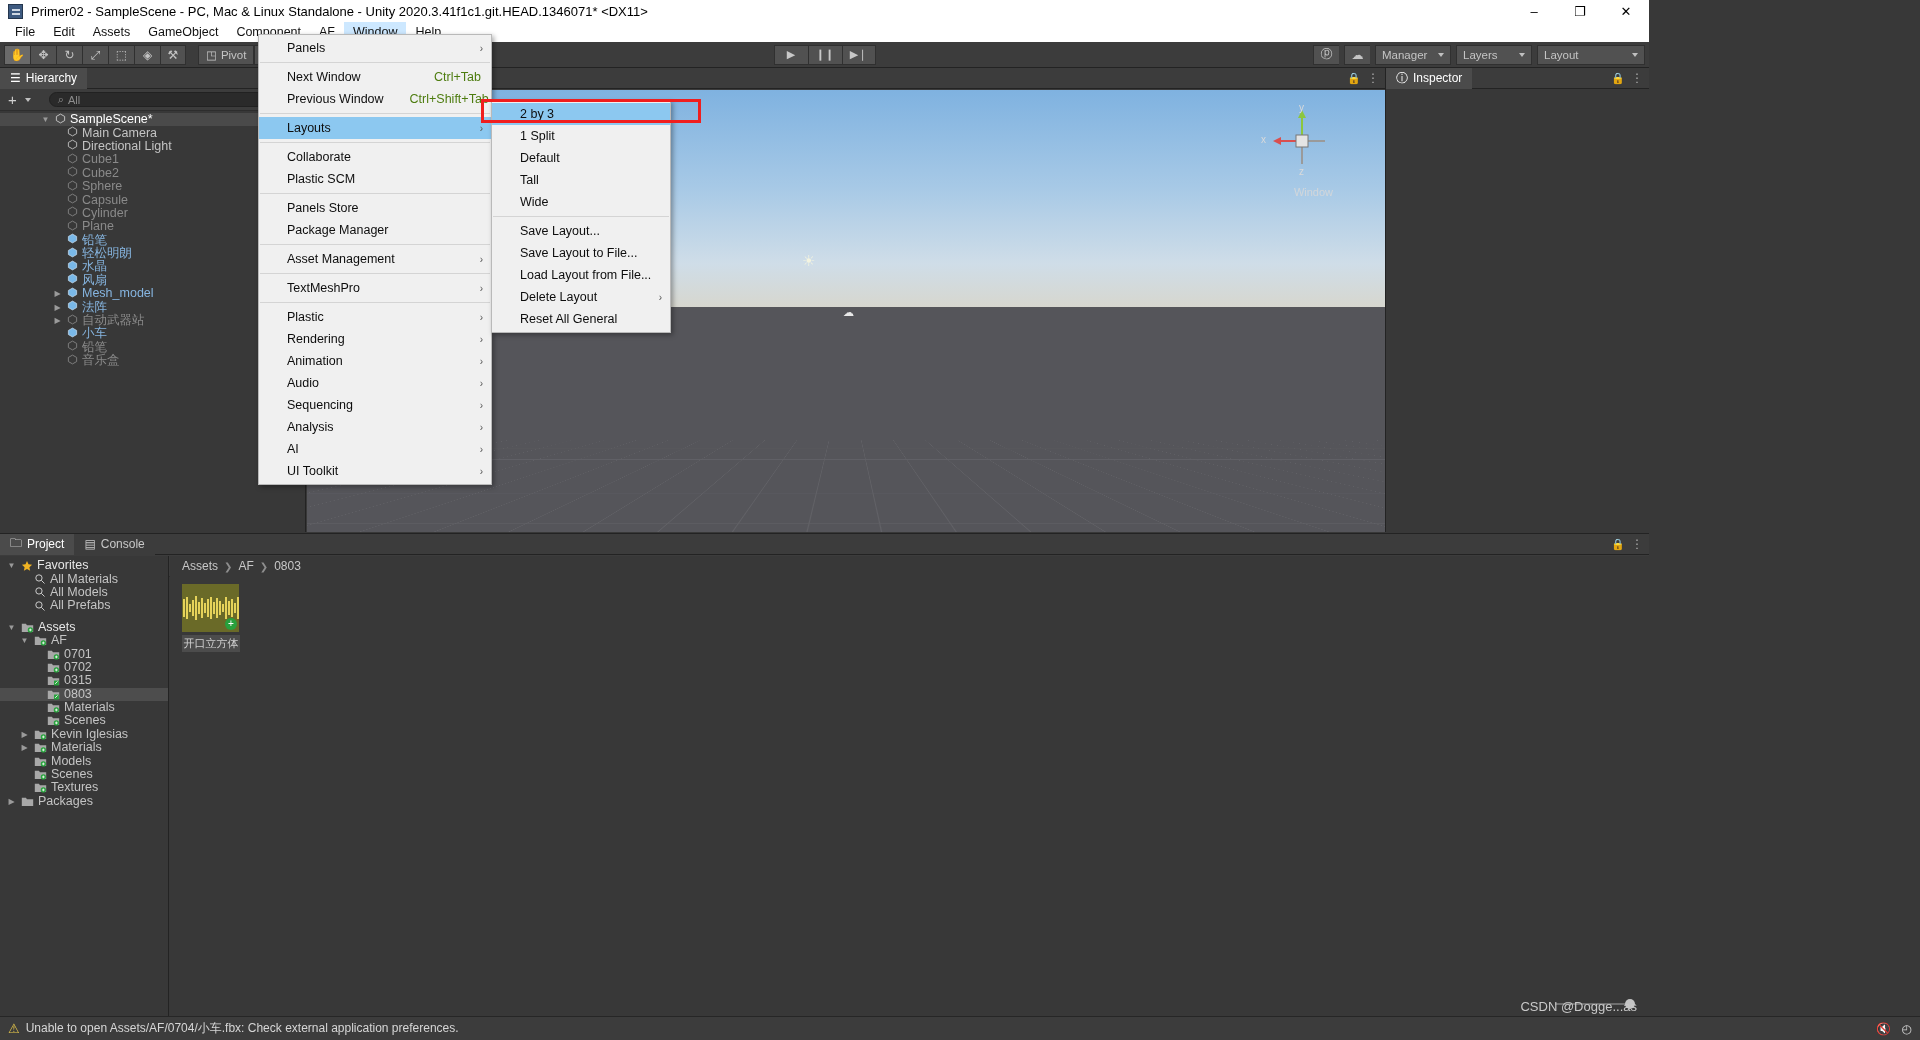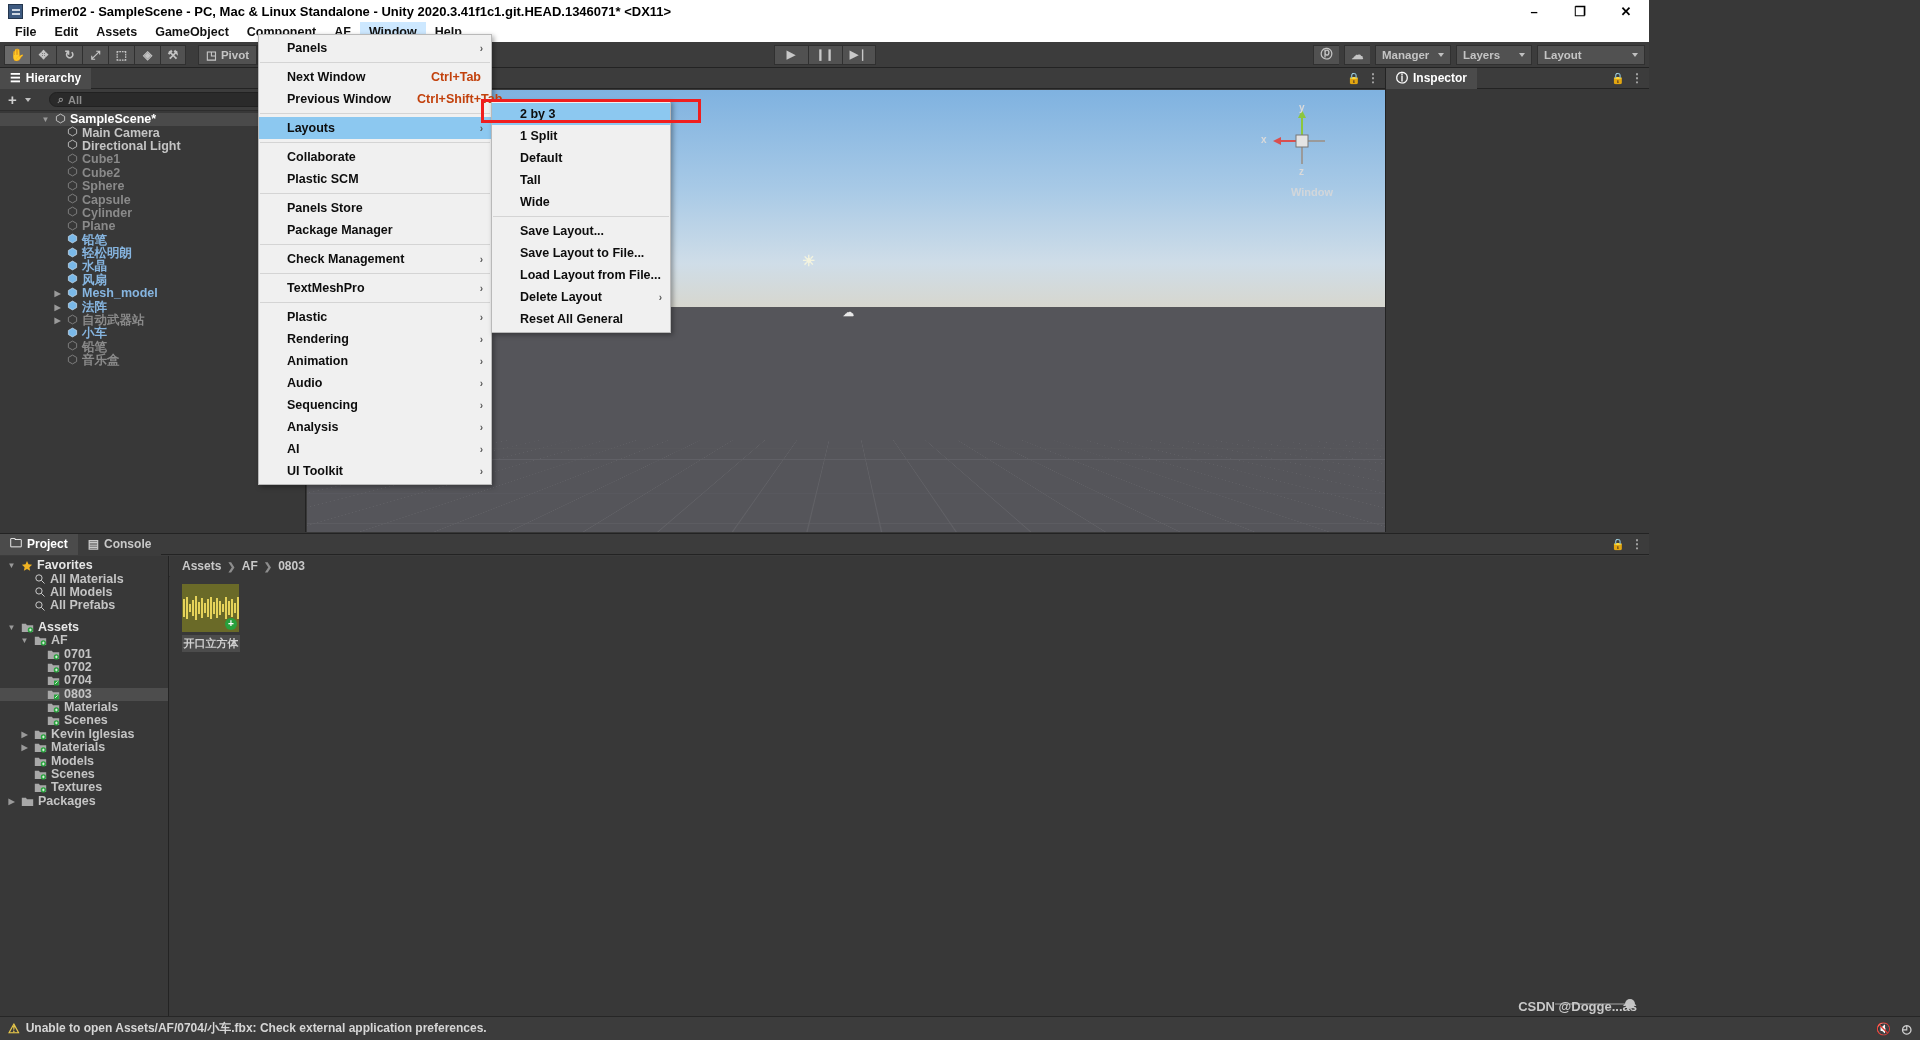--- a/index.html
+++ b/index.html
@@ -2,21 +2,21 @@
 <html><head>
 <meta charset="utf-8">
 <style>
   * { box-sizing: border-box; margin:0; padding:0; }
   html,body { width:1920px; height:1040px; overflow:hidden; }
   body {
     font-family: "Liberation Sans", sans-serif;
     background:#383838; color:#d2d2d2; font-size:14px;
     -webkit-font-smoothing:antialiased;
   }
-  .app { position:relative; width:1649px; height:1040px;font-weight:bold; }
+  .app { position:relative; width:1649px; height:1040px; }
 
   
   .titlebar { height:22px; background:#ffffff; color:#000; display:flex; align-items:center;
               font-size:13px; position:relative; }
   .title-icon { width:15px; height:15px; margin:0 8px 0 8px; background:#3d5a80;
                 border:1px solid #24364d; position:relative; flex:none; }
   .title-icon:after{content:"";position:absolute;left:3px;top:4px;width:8px;height:2px;background:#cfd8e3;box-shadow:0 4px 0 #cfd8e3;}
   .title-text { white-space:nowrap; }
   .win-btns { position:absolute; right:0; top:0; height:22px; display:flex; }
   .win-btn { width:46px; height:22px; display:flex; align-items:center; justify-content:center;
@@ -133,21 +133,21 @@
   .warn-ico { color:#e8c84a; font-size:13px; }
   .status-right { margin-left:auto; display:flex; align-items:center; gap:10px; color:#cfcfcf; }
   .watermark { color:#c9c9c9; font-size:13px; }
 
   
   .dropdown { position:absolute; background:#f0f0f0; color:#0d0d0d; border:1px solid #b9b9b9;
               box-shadow:2px 2px 5px rgba(0,0,0,.35); font-size:12.5px; z-index:50; padding:2px 0; }
   .d-item { height:22px; display:flex; align-items:center; padding:0 10px 0 28px; position:relative;
             white-space:nowrap; }
   .d-item.hl { background:#8cc8f0; }
-  .d-item .accel { margin-left:auto; padding-left:26px; color:#c2410c; }
+  .d-item .accel { margin-left:auto; padding-left:26px; color:#4d7c0f; }
   .d-item .arrow { position:absolute; right:8px; color:#555; font-size:10px; }
   .d-sep { height:1px; background:#d4d4d4; margin:3px 1px; }
 
   #windowMenu { left:258px; top:34px; width:234px; }
   #layoutsMenu { left:491px; top:100px; width:180px; }
   .redbox { position:absolute; left:481px; top:99px; width:220px; height:24px;
             border:3px solid #f01e1e; z-index:60; pointer-events:none; }
 </style>
 </head>
 <body>
@@ -559,21 +559,21 @@
         </div>
         <div class="trow" style="height: 13.4px;">
           <span class="tw" style="margin-left: 26px;"></span>
           <span style="display: flex;">
             <svg width="13" height="11" viewBox="0 0 16 13">
               <path d="M1 2h5l1.4 1.6H15V12H1z" fill="#a8a8a8"></path>
               <rect x="8.6" y="6.6" width="6" height="6" fill="#27a33c"></rect>
               <path d="M10 10.6l3-3" stroke="#fff" stroke-width="1.1"></path>
             </svg>
           </span>
-          <span>0704</span>
+          <span>0315</span>
         </div>
         <div class="trow" style="height: 13.4px; background: rgb(77, 77, 77);">
           <span class="tw" style="margin-left: 26px;"></span>
           <span style="display: flex;">
             <svg width="13" height="11" viewBox="0 0 16 13">
               <path d="M1 2h5l1.4 1.6H15V12H1z" fill="#a8a8a8"></path>
               <rect x="8.6" y="6.6" width="6" height="6" fill="#27a33c"></rect>
               <path d="M10 10.6l3-3" stroke="#fff" stroke-width="1.1"></path>
             </svg>
           </span>
@@ -748,21 +748,21 @@
       </div>
       <div class="d-sep"></div>
       <div class="d-item">
         <span>Panels Store</span>
       </div>
       <div class="d-item">
         <span>Package Manager</span>
       </div>
       <div class="d-sep"></div>
       <div class="d-item">
-        <span>Check Management</span>
+        <span>Asset Management</span>
         <span class="arrow">›</span>
       </div>
       <div class="d-sep"></div>
       <div class="d-item">
         <span>TextMeshPro</span>
         <span class="arrow">›</span>
       </div>
       <div class="d-sep"></div>
       <div class="d-item">
         <span>Plastic</span>

